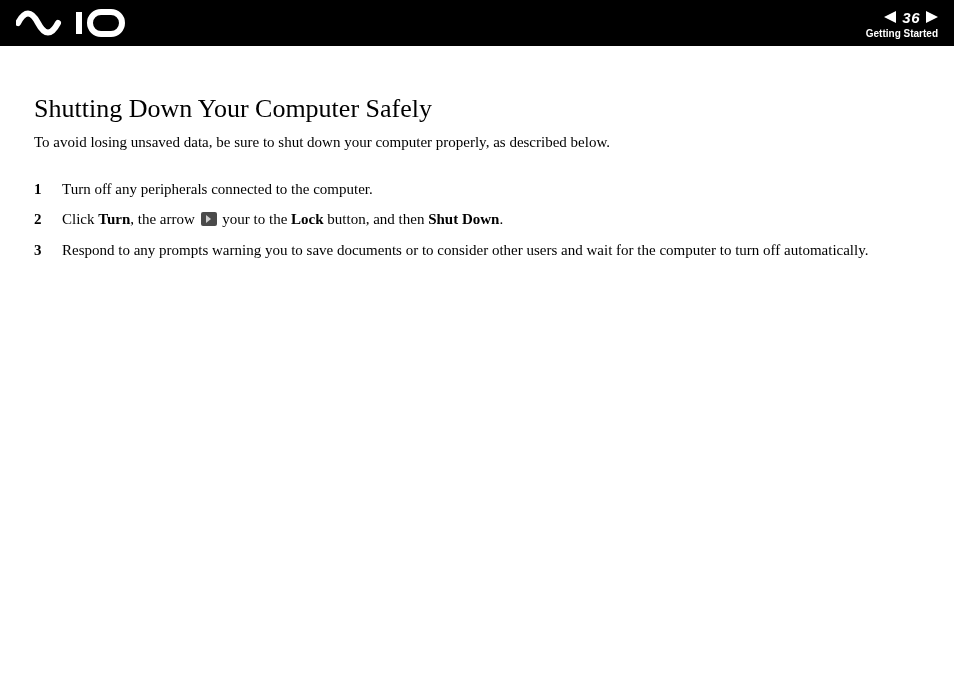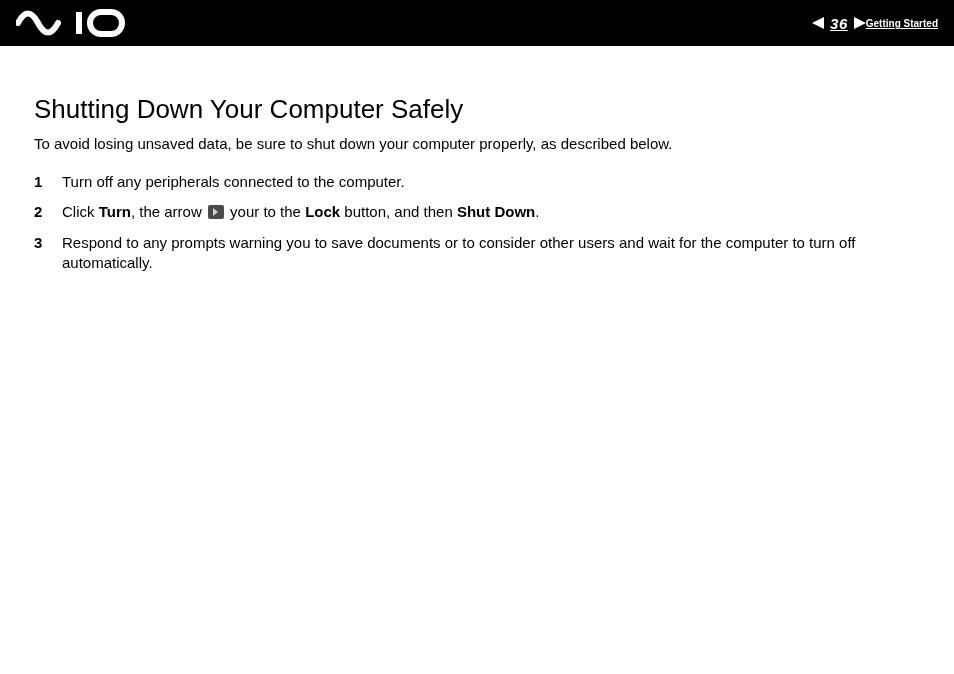--- a/index.html
+++ b/index.html
@@ -25,25 +25,24 @@
   }
   .logo {
     display: flex;
     align-items: center;
     gap: 0;
   }
   .logo svg { display: block; }
 
   .nav {
     display: flex;
-    flex-direction: row;
-    align-items: center;
+    flex-direction: column;
+    align-items: flex-end;
     justify-content: center;
     padding-right: 4px;
-    text-decoration: underline;
   }
   .nav-row {
     display: flex;
     align-items: center;
     gap: 6px;
     height: 20px;
   }
   .nav-row .tri {
     display: inline-block;
     width: 0; height: 0;
@@ -66,30 +65,31 @@
   }
   .section-label {
     font-weight: bold;
     font-size: 10px;
     margin-top: 1px;
   }
 
   
   .content {
     padding: 48px 20px 0 34px;
+    font-family: Liberation Serif, serif;
   }
   h1.title {
     font-size: 26px;
     font-weight: normal;
     margin-bottom: 10px;
     color: #000;
   }
   p.intro {
     font-size: 15px;
-    margin-bottom: 20px;
+    margin-bottom: 28px;
   }
   h2.subtitle {
     font-size: 19px;
     font-weight: normal;
     color: #9a9a9a;
     margin-bottom: 8px;
   }
 
   ol.steps {
     list-style: none;

